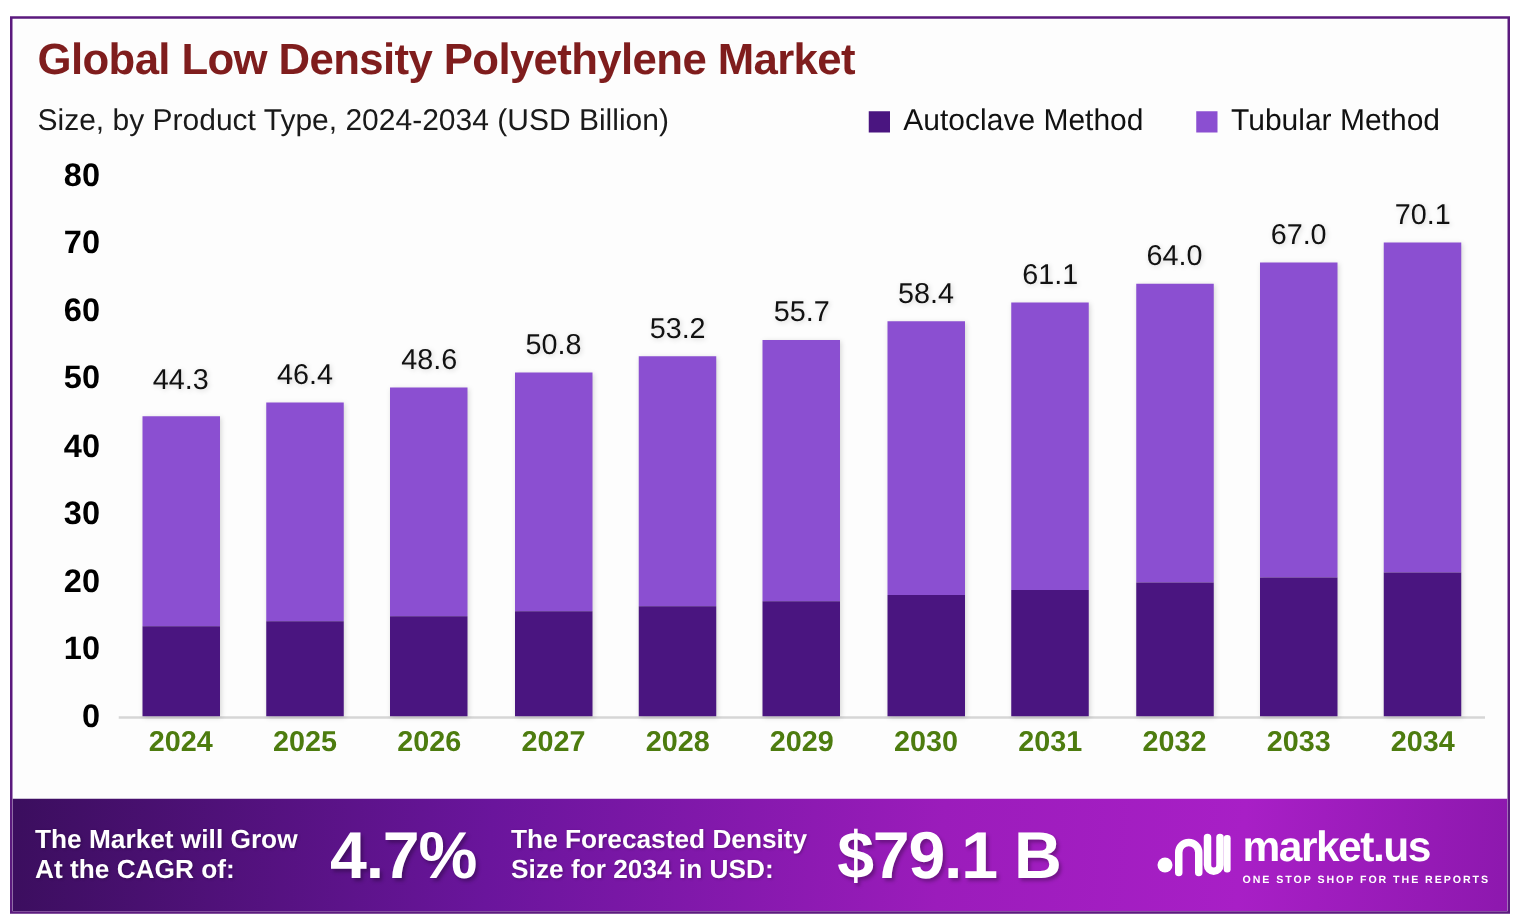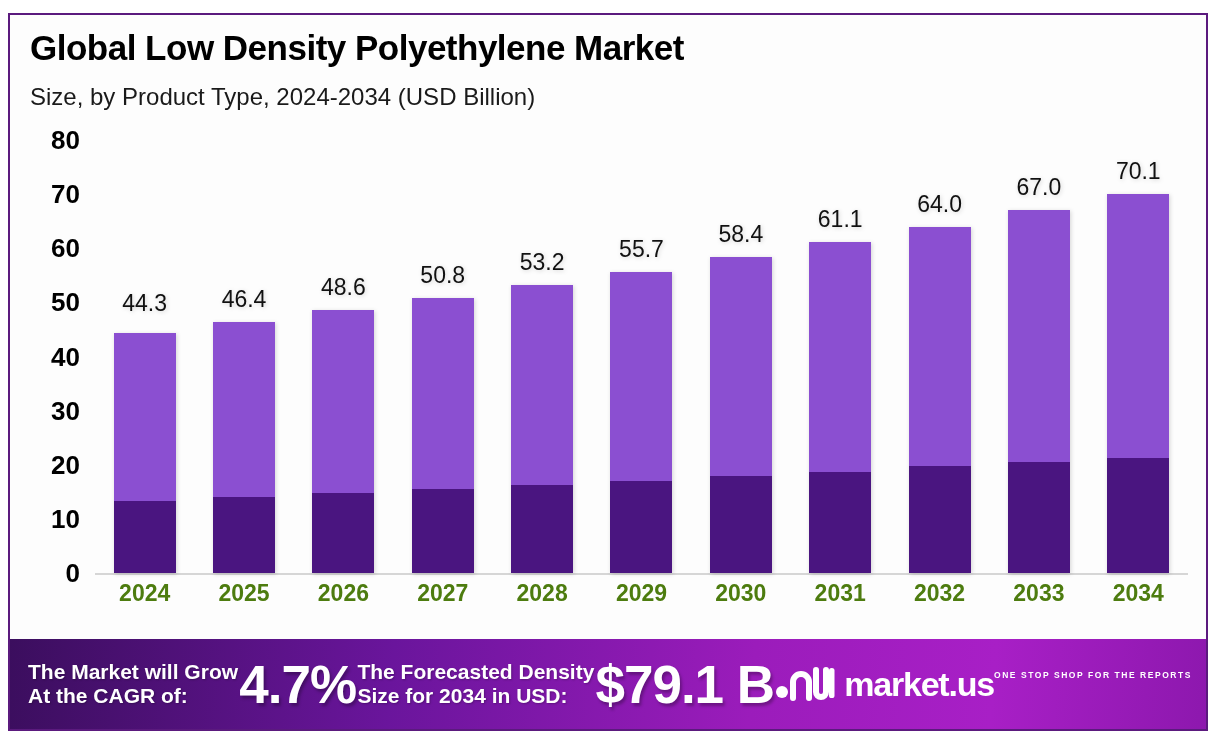--- a/index.html
+++ b/index.html
@@ -37,21 +37,21 @@
     left: 0; top: 0;
     width: 100%;
     height: 110px;
   }
   .chart-title {
     position: absolute;
     left: 20px;
     top: 13px;
     font-size: 35px;
     font-weight: bold;
-    color: #000000;
+    color: #7f1d1d;
     letter-spacing: -0.5px;
     white-space: nowrap;
   }
   .chart-subtitle {
     position: absolute;
     left: 20px;
     top: 68px;
     font-size: 24px;
     font-weight: normal;
     color: #1a1a1a;
@@ -221,21 +221,21 @@
   
   .logo {
     display: flex;
     align-items: center;
     gap: 9px;
     margin-left: auto;
   }
   .logo-mark { flex: 0 0 auto; }
   .logo-text-wrap {
     display: flex;
-    flex-direction: row;
+    flex-direction: column;
     align-items: flex-start;
   }
   .logo-word {
     color: #ffffff;
     font-size: 34px;
     font-weight: bold;
     letter-spacing: -1.2px;
     line-height: 1;
   }
   .logo-tag {
@@ -250,20 +250,30 @@
 </head>
 <body>
 
 <div id="infographic">
   <div id="frame">
 
     <div class="header">
       <div class="chart-title">Global Low Density Polyethylene Market</div>
       <div class="chart-subtitle">Size, by Product Type, 2024-2034 (USD Billion)</div>
 
+      <div class="legend" id="legend">
+          <div class="legend-item">
+            <span class="legend-swatch" style="background: rgb(74, 21, 128);"></span>
+            <span class="legend-label">Autoclave Method</span>
+          </div>
+          <div class="legend-item">
+            <span class="legend-swatch" style="background: rgb(139, 79, 209);"></span>
+            <span class="legend-label">Tubular Method</span>
+          </div>
+        </div>
     </div>
 
     <div class="plot">
       <div class="y-axis" id="y-axis">
           <div class="y-tick" style="top: 433px;">0</div>
           <div class="y-tick" style="top: 378.875px;">10</div>
           <div class="y-tick" style="top: 324.75px;">20</div>
           <div class="y-tick" style="top: 270.625px;">30</div>
           <div class="y-tick" style="top: 216.5px;">40</div>
           <div class="y-tick" style="top: 162.375px;">50</div>

